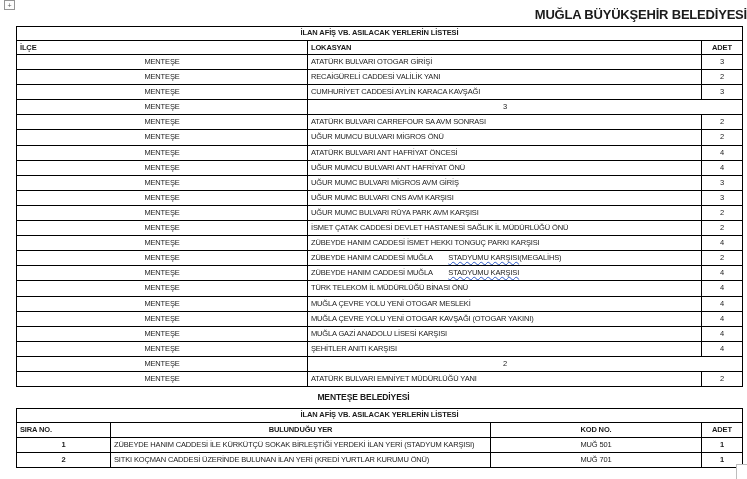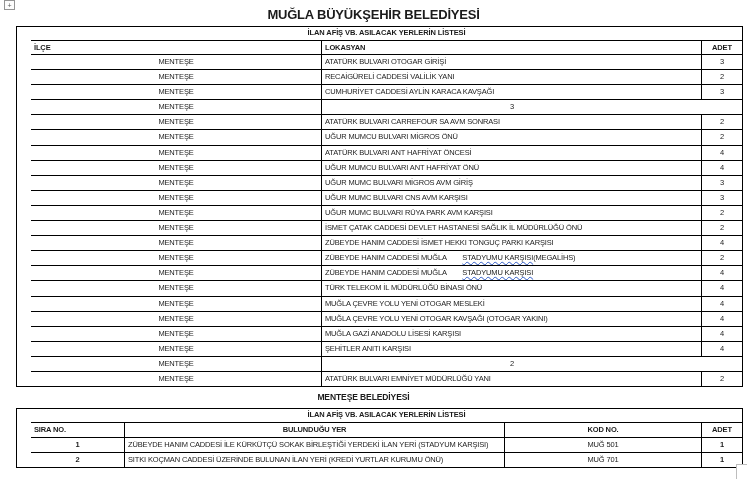--- a/index.html
+++ b/index.html
@@ -2,26 +2,26 @@
 <html><head>
 <meta charset="utf-8">
 <style>
   html,body{margin:0;padding:0;}
   body{
     width:747px;height:479px;background:#ffffff;position:relative;overflow:hidden;
     font-family:"Liberation Sans","DejaVu Sans",sans-serif;color:#1b1b1b;
     -webkit-font-smoothing:antialiased;
   }
   .doc-title{
-    position:absolute;top:7px;left:0;width:747px;text-align:center;
+    position:absolute;top:7px;left:0;width:747px;text-align:right;
     font-size:13px;font-weight:700;letter-spacing:-0.2px;white-space:nowrap;
   }
   .tbl{
     position:absolute;left:16px;width:727px;border:1.5px solid #000;
-    box-sizing:border-box;background:#fff;padding-left:14px;
+    box-sizing:border-box;background:#fff;
   }
   #table1{top:26px;}
   #table2{top:408px;}
   .band{
     height:12.5px;line-height:12.5px;text-align:center;
     font-size:7.5px;font-weight:700;letter-spacing:-0.1px;white-space:nowrap;overflow:hidden;
   }
   .grid-row{display:grid;border-top:1px solid #000;}
   .t1cols{grid-template-columns:291px 1fr 40px;}
   .t2cols{grid-template-columns:94px 380px 1fr 40px;}

